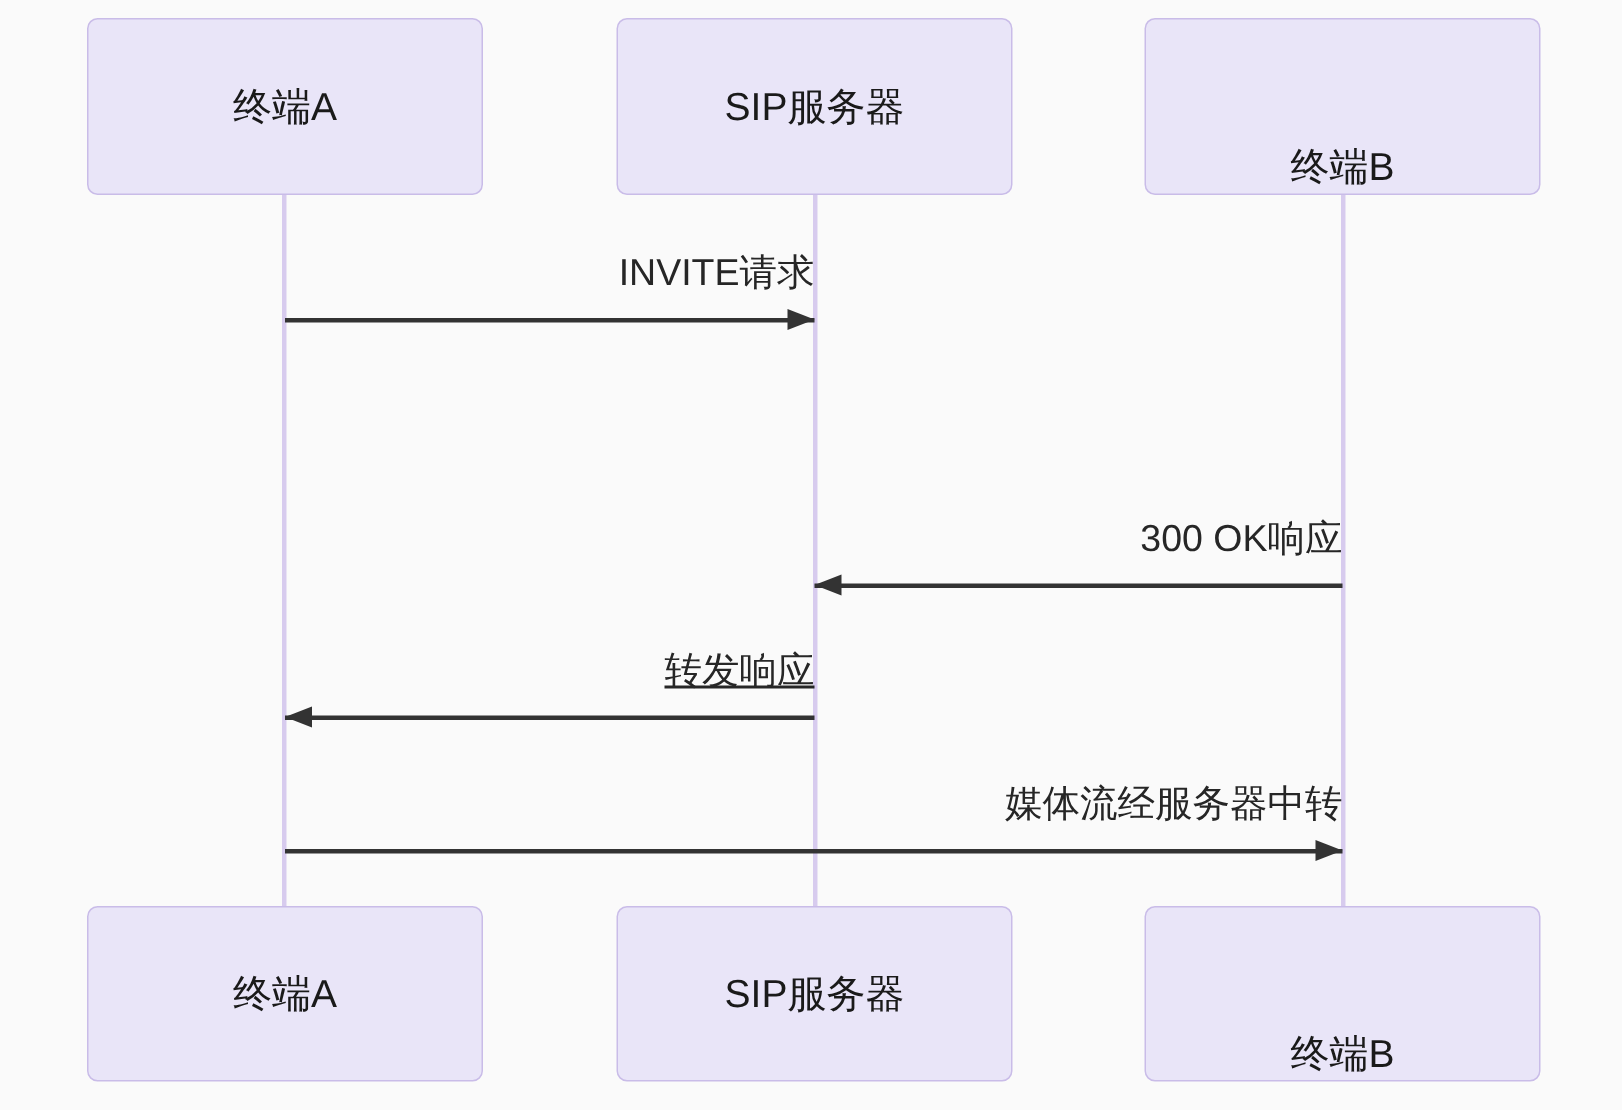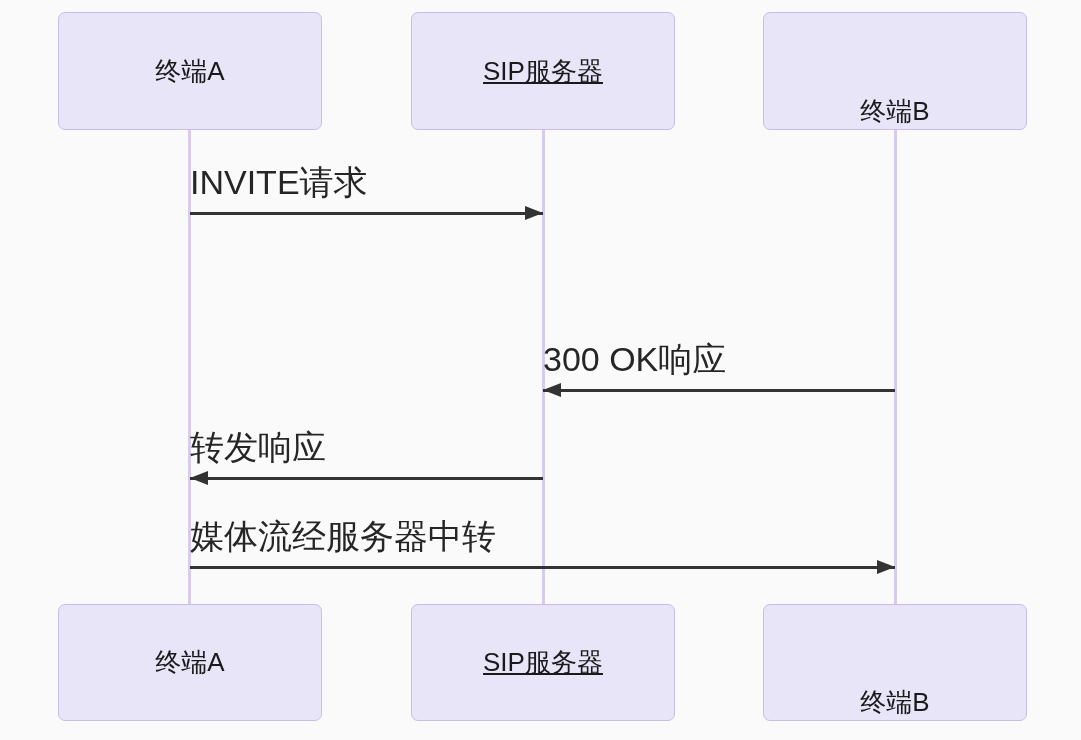--- a/index.html
+++ b/index.html
@@ -38,30 +38,30 @@
     box-sizing: border-box;
     display: flex;
     align-items: center;
     justify-content: center;
     font-size: 26px;
     color: #1a1a1a;
   }
   .actor.top { top: 12px; }
   .actor.bottom { top: 604px; height: 117px; }
   .actor.col-a { left: 58px; }
-  .actor.col-s { left: 411px; text-decoration: underline; }
+  .actor.col-s { left: 411px; }
   .actor.col-b { left: 763px; align-items: flex-end; }
   
   .msg { position: absolute; }
   .msg-label {
     display: block;
     height: 44px;
     line-height: 44px;
-    text-align: left;
-    font-size: 34px;
+    text-align: right;
+    font-size: 25px;
     color: #262626;
     white-space: nowrap;
   }
   .msg-line {
     position: relative;
     margin-top: 8px;
     height: 3px;
     background: #333333;
   }
   .arrow-head {
@@ -70,21 +70,21 @@
     width: 0;
     height: 0;
     border-top: 7px solid transparent;
     border-bottom: 7px solid transparent;
   }
   .arrow-head.right { right: 0; border-left: 18px solid #333333; }
   .arrow-head.left  { left: 0;  border-right: 18px solid #333333; }
   .msg.m1 { left: 190px; top: 160px; width: 353px; }
   .msg.m2 { left: 543px; top: 249px; width: 352px; }
   .msg.m3 { left: 543px; top: 337px; width: 352px; }
-  .msg.m4 { left: 190px; top: 425px; width: 353px; }
+  .msg.m4 { left: 190px; top: 425px; width: 353px; text-decoration: underline; }
   .msg.m5 { left: 190px; top: 514px; width: 705px; }
 </style>
 </head>
 <body>
 
 <div class="diagram">
 
   <div class="lifeline a"></div>
   <div class="lifeline s"></div>
   <div class="lifeline b"></div>

